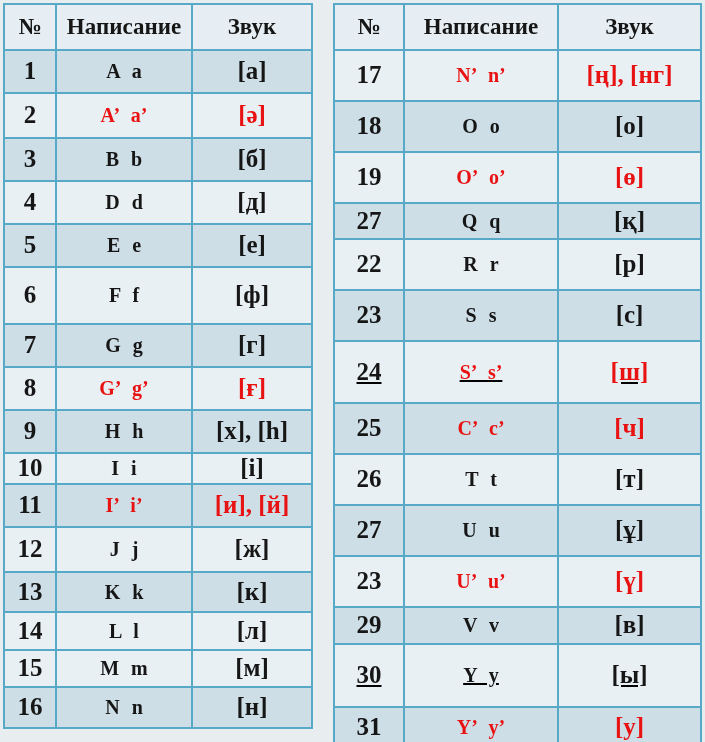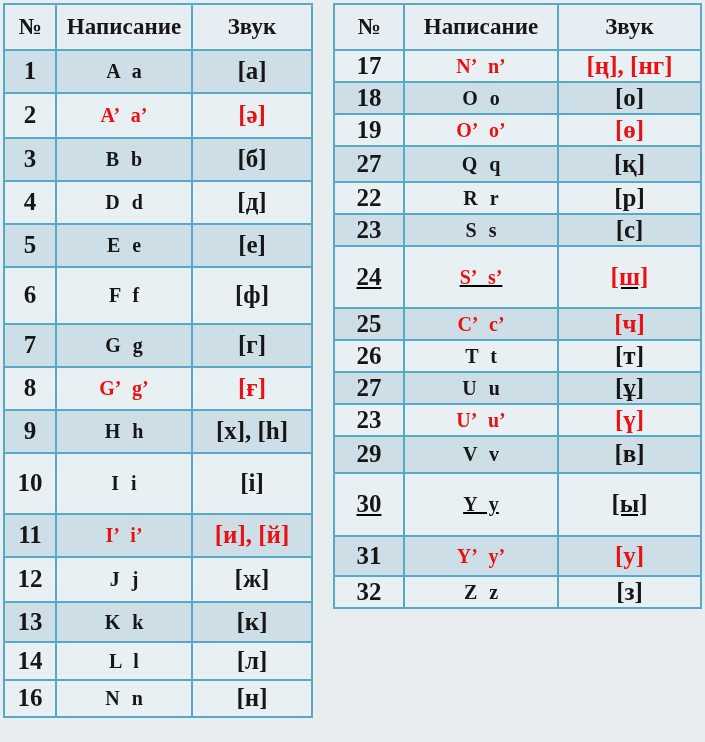--- a/index.html
+++ b/index.html
@@ -52,29 +52,29 @@
   #left-table  tbody tr:nth-child(odd) td  { background: var(--row-dark); }
   #left-table  tbody tr:nth-child(15) td   { background: var(--row-light); }
   #left-table  tbody tr:nth-child(16) td   { background: var(--row-dark); }
   #right-table tbody tr:nth-child(even) td { background: var(--row-dark); }
 
   
   #left-table thead tr { height: 46px; }
   #left-table tbody tr { height: 43px; }
   #left-table tbody tr:nth-child(2)  { height: 45px; }
   #left-table tbody tr:nth-child(6)  { height: 57px; }
-  #left-table tbody tr:nth-child(10) { height: 61px; }
+  #left-table tbody tr:nth-child(10) { height: 31px; }
   #left-table tbody tr:nth-child(12) { height: 45px; }
   #left-table tbody tr:nth-child(13) { height: 40px; padding-left: 13px; }
   #left-table tbody tr:nth-child(14) { height: 38px; }
   #left-table tbody tr:nth-child(15) { height: 37px; }
   #left-table tbody tr:nth-child(16) { height: 41px; }
 
   #right-table thead tr { height: 46px; }
-  #right-table tbody tr { height: 32px; }
+  #right-table tbody tr { height: 51px; }
   #right-table tbody tr:nth-child(4)  { height: 36px; }
   #right-table tbody tr:nth-child(7)  { height: 62px; text-decoration: underline; }
   #right-table tbody tr:nth-child(12) { height: 37px; }
   #right-table tbody tr:nth-child(13) { height: 63px; text-decoration: underline; }
   #right-table tbody tr:nth-child(14) { height: 40px; }
   #right-table tbody tr:nth-child(15) { height: 32px; }
   #right-table tbody tr:nth-child(16) { height: 41px; }
 
   
   #left-table  col.c-num    { width: 52px; }
@@ -167,20 +167,25 @@
           <td class="num">13</td>
           <td class="letter">K k</td>
           <td class="sound">[к]</td>
         </tr>
         <tr>
           <td class="num">14</td>
           <td class="letter">L l</td>
           <td class="sound">[л]</td>
         </tr>
         <tr>
+          <td class="num">15</td>
+          <td class="letter">M m</td>
+          <td class="sound">[м]</td>
+        </tr>
+        <tr>
           <td class="num">16</td>
           <td class="letter">N n</td>
           <td class="sound">[н]</td>
         </tr>
       </tbody>
   </table>
 
   <table class="alpha" id="right-table">
     <colgroup>
         <col class="c-num">

